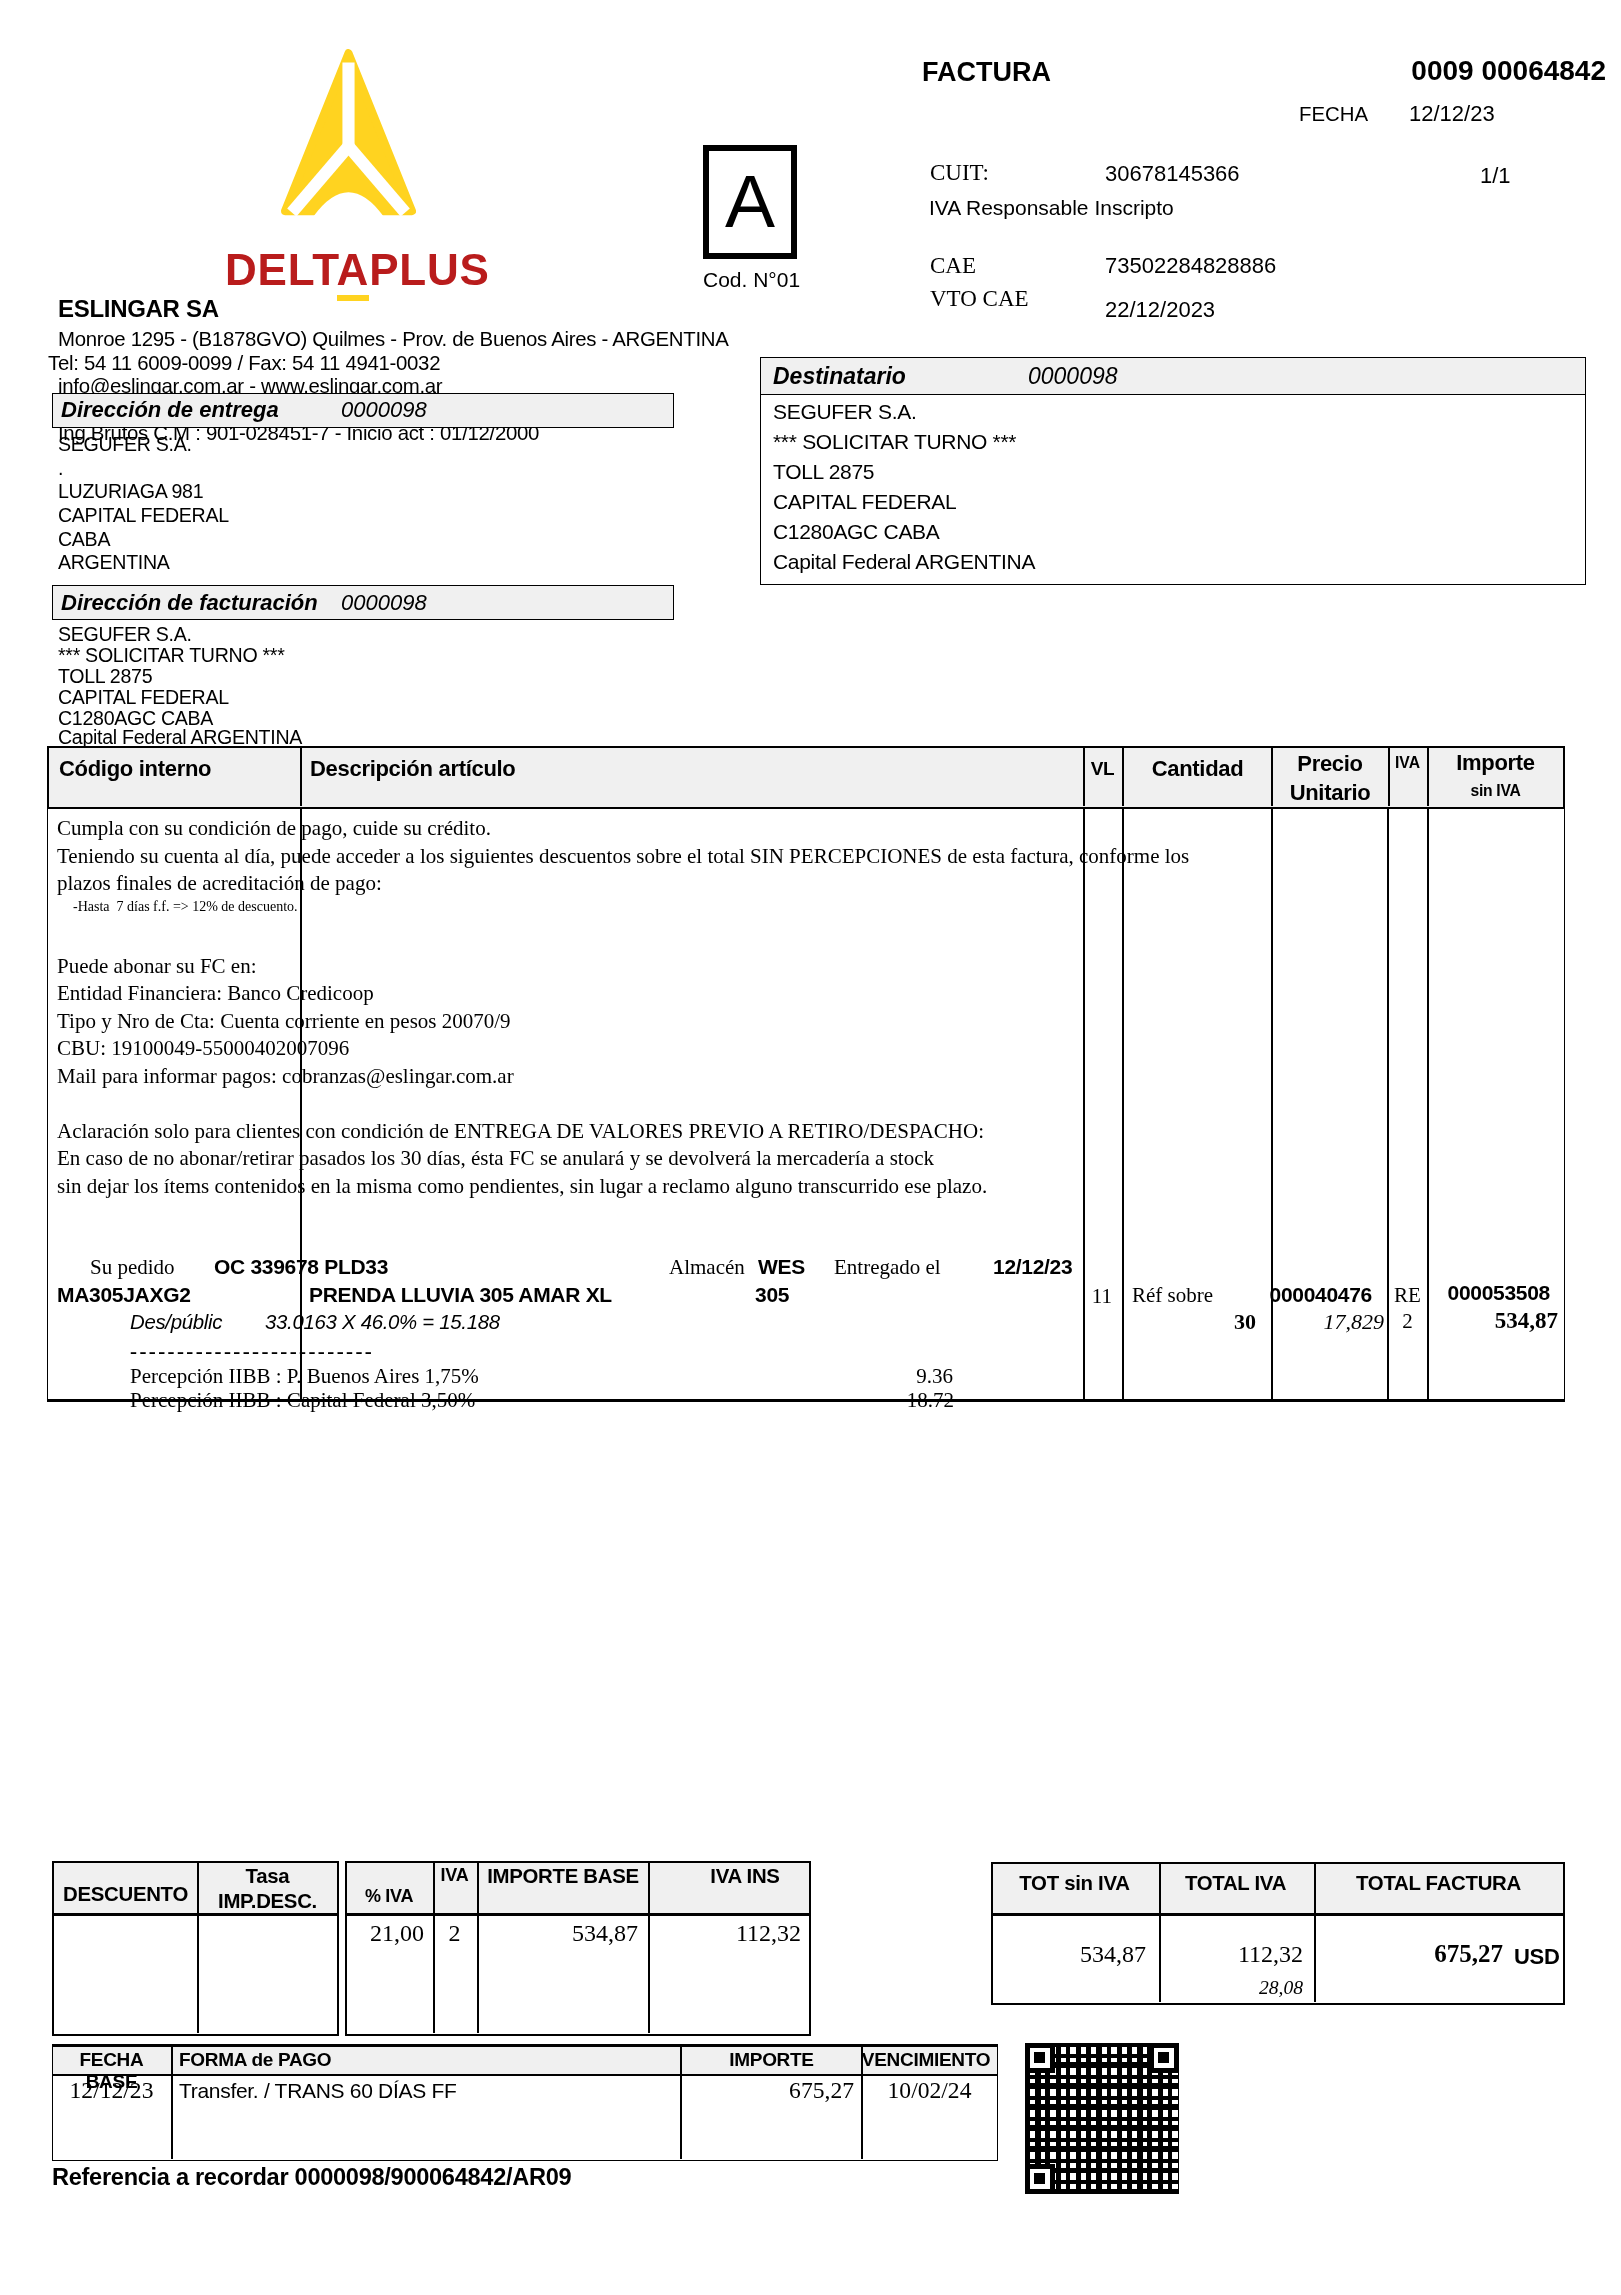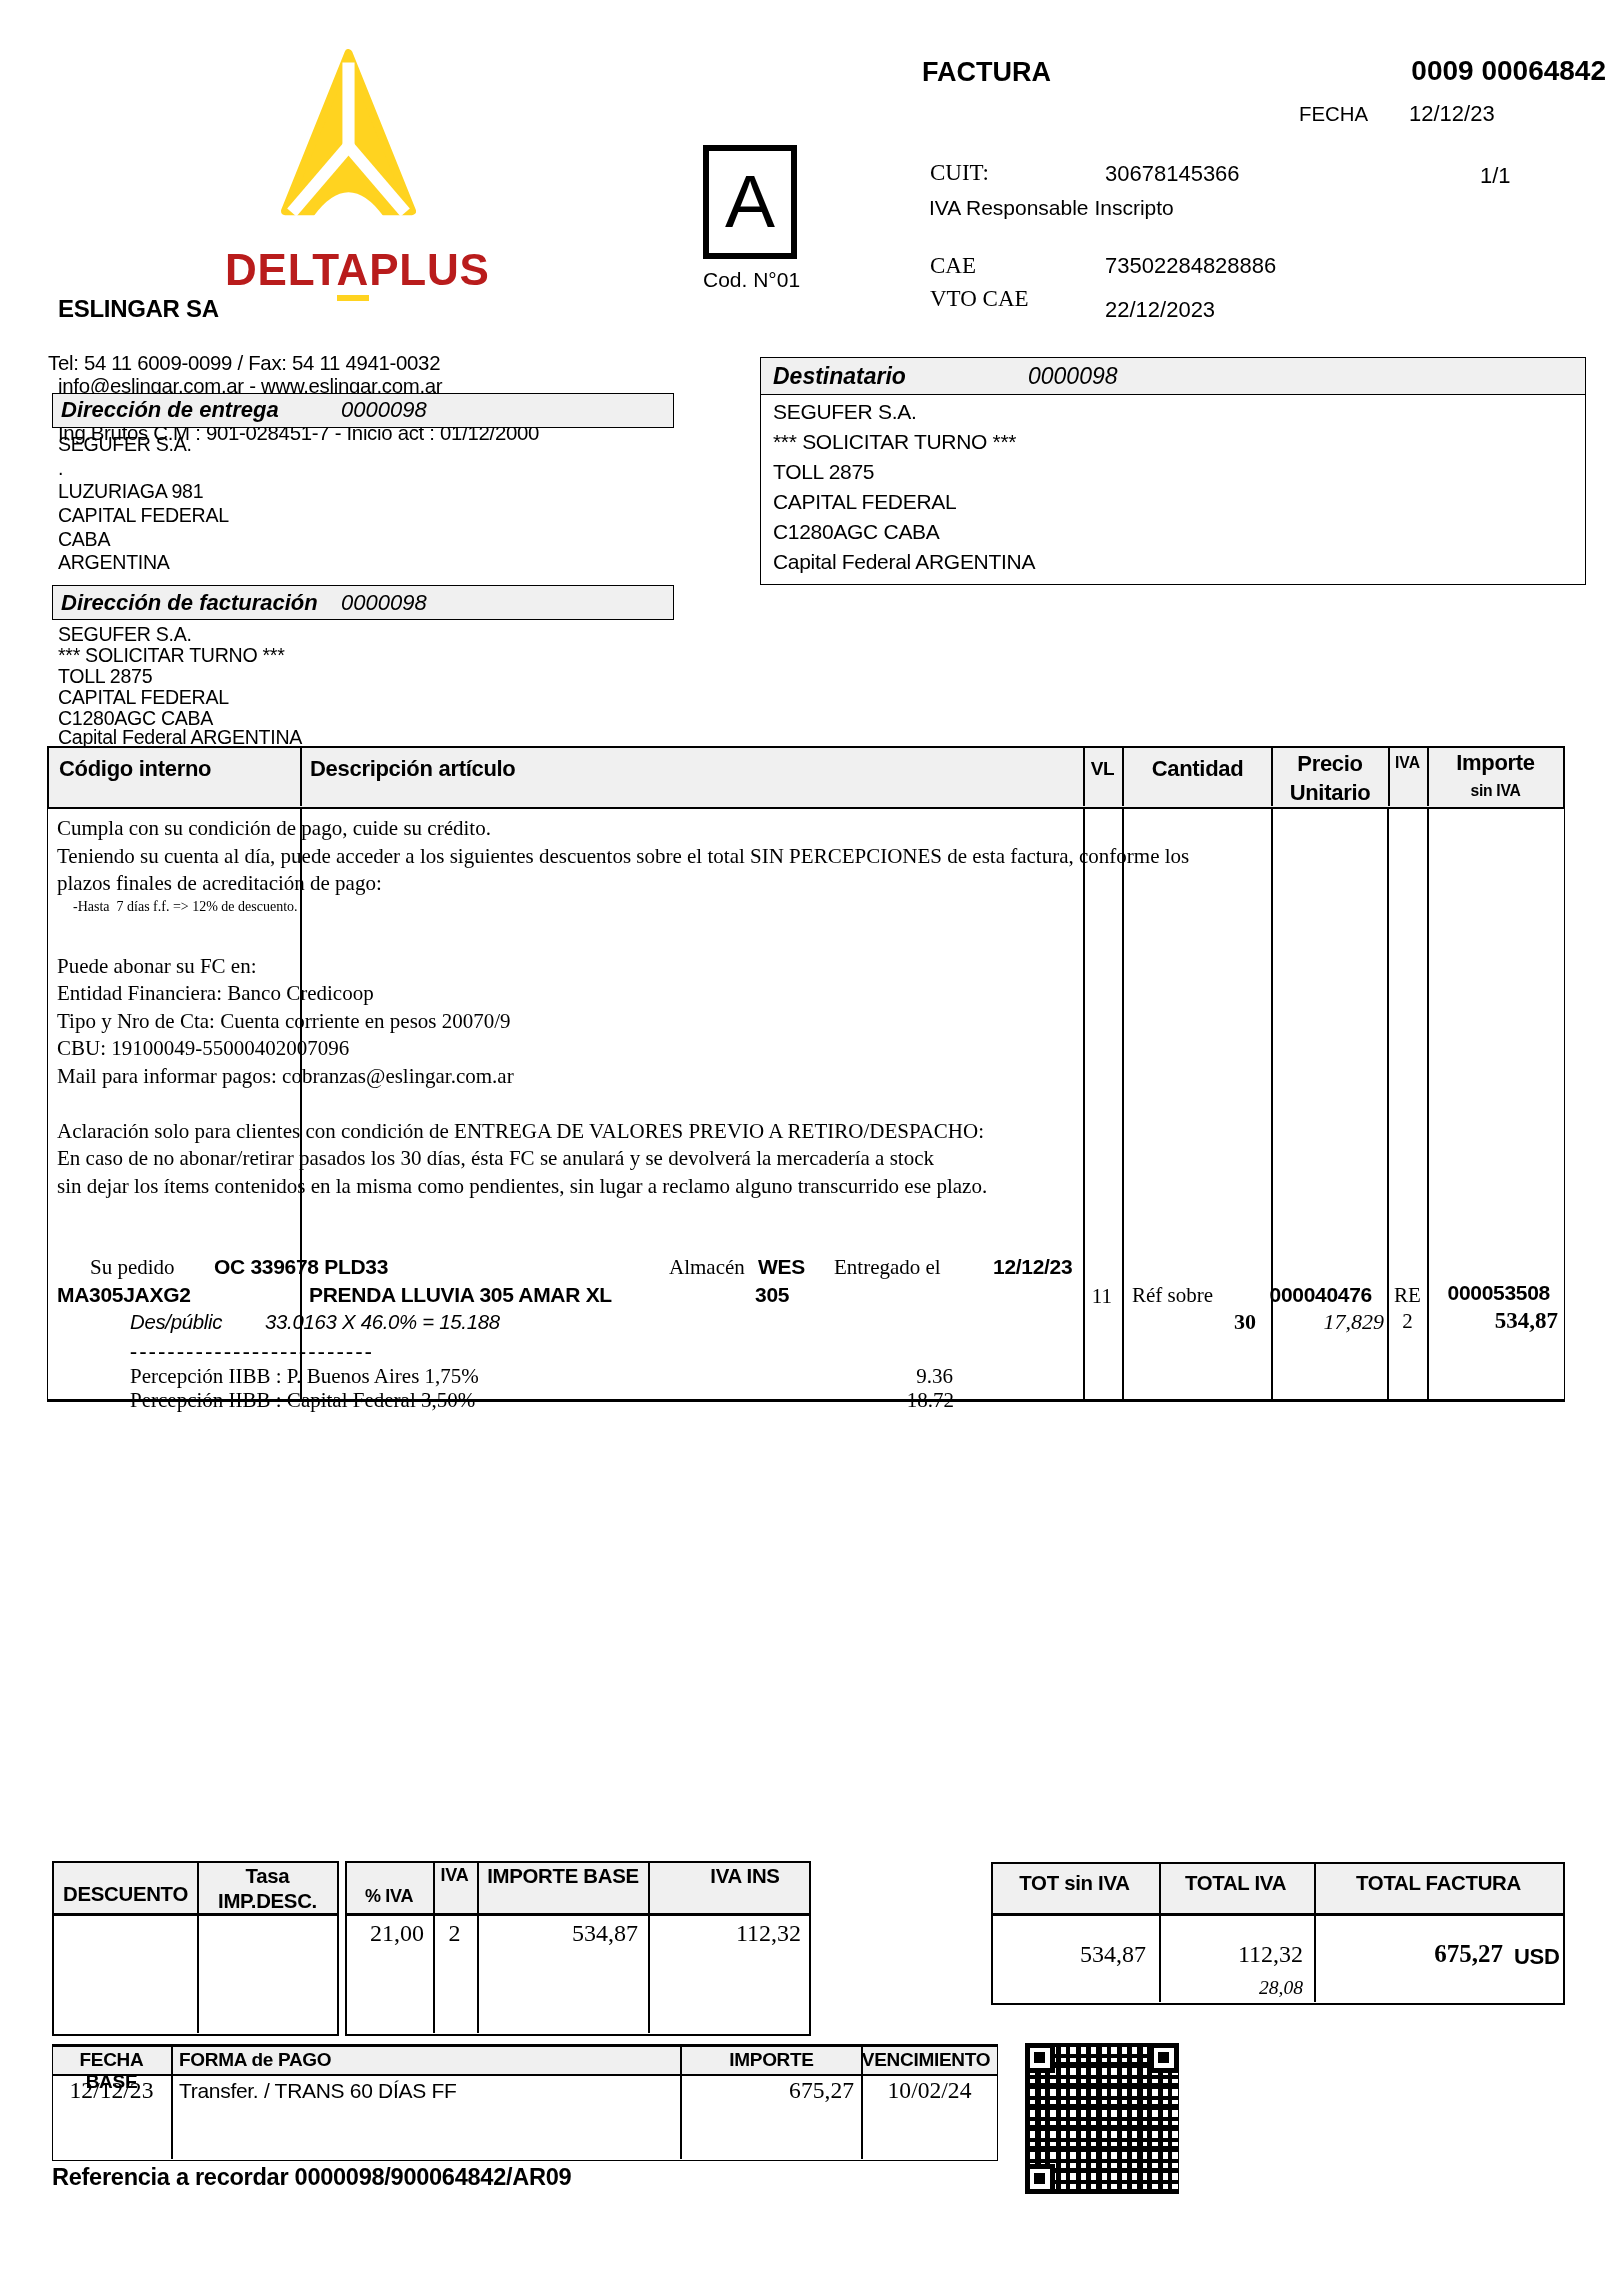--- a/index.html
+++ b/index.html
@@ -29,20 +29,21 @@
 
   <svg class="a" style="left:281px;top:49px;" width="135" height="173" viewBox="0 0 100 128">
     <path d="M50 3 L97 120 L3 120 Z" fill="#FFD320" stroke="#FFD320" stroke-width="6" stroke-linejoin="round"></path>
     <line x1="50" y1="10" x2="50" y2="76" stroke="#fff" stroke-width="9"></line>
     <line x1="50" y1="72" x2="8" y2="121" stroke="#fff" stroke-width="9"></line>
     <line x1="50" y1="72" x2="92" y2="121" stroke="#fff" stroke-width="9"></line>
     <path d="M24 124 Q50 88 76 124 Z" fill="#fff"></path>
   </svg>
   <div class="a b navy" style="left:225px;top:245px;font-size:44px;letter-spacing:0.8px;"><span>DELT</span><span style="border-bottom:6.3px solid #FFD320;padding-bottom:0.8px;">A</span><span>PLUS</span></div>
   <div class="a b cond" style="left:58px;top:295px;font-size:24px;">ESLINGAR SA</div>
+  <div class="a cond" style="left:58px;top:328px;font-size:20.4px;">Monroe 1295 - (B1878GVO) Quilmes - Prov. de  Buenos Aires - ARGENTINA</div>
   <div class="a cond" style="left:48px;top:352px;font-size:20.4px;text-align:center;">Tel: 54 11 6009-0099 / Fax: 54 11 4941-0032</div>
   <div class="a cond" style="left:58px;top:375px;font-size:20.4px;">info@eslingar.com.ar - www.eslingar.com.ar</div>
   <div class="a cond" style="left:58px;top:399px;font-size:20.4px;">IVA Responsable Inscripto - CUIT : 30-70175383-2</div>
   <div class="a cond" style="left:58px;top:422px;font-size:20.4px;">Ing.Brutos C.M : 901-028451-7 - Inicio act : 01/12/2000</div>
 
   <div class="a b" style="left:922px;top:57px;font-size:27px;">FACTURA</div>
   <div class="a b r" style="left:1327px;top:55px;width:279px;font-size:28px;">0009 00064842</div>
   <div class="a" style="left:1299px;top:103px;font-size:20.4px;">FECHA</div>
   <div class="a" style="left:1409px;top:101px;font-size:22px;">12/12/23</div>
 

